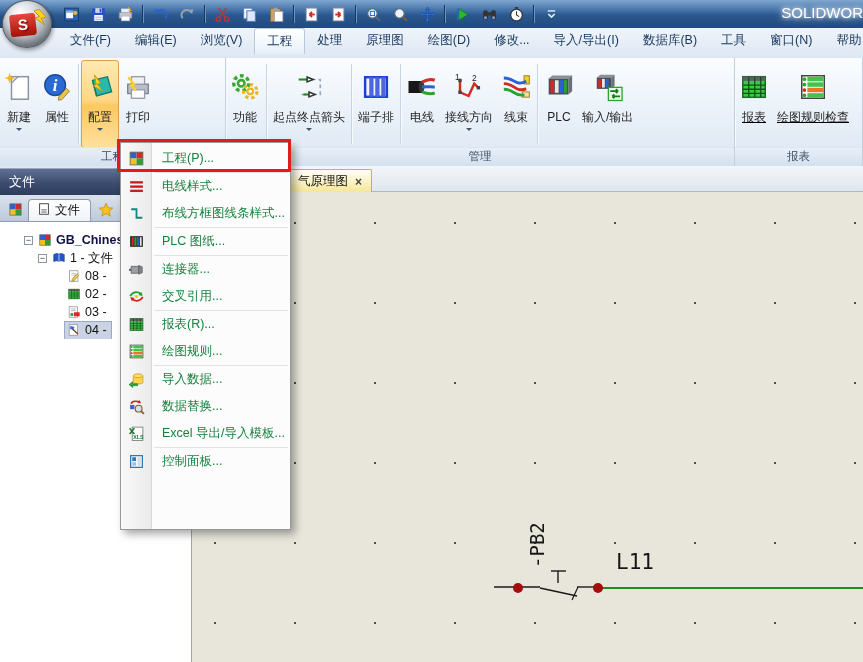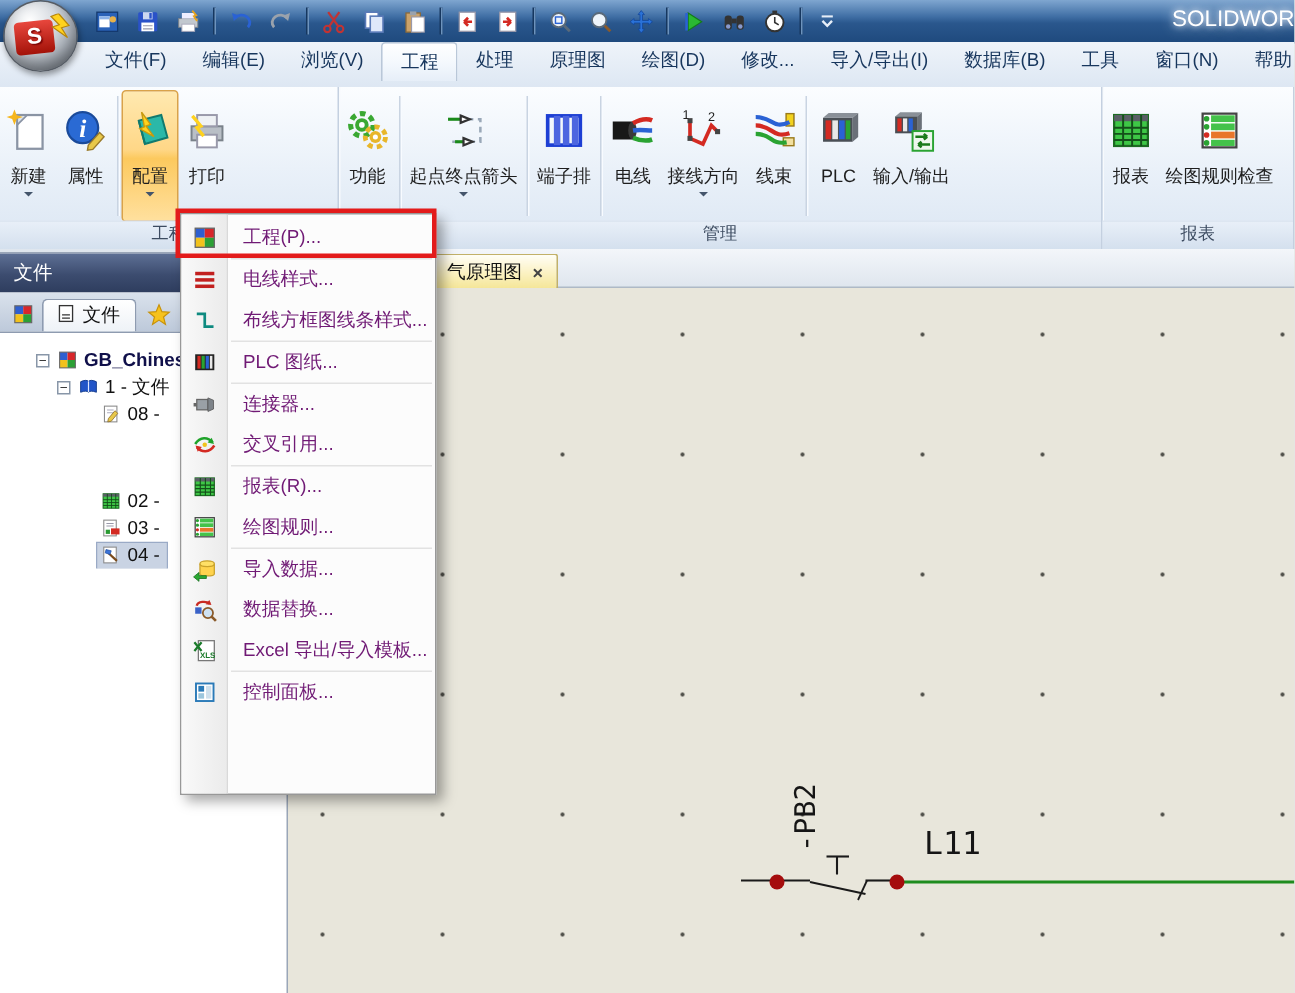--- a/index.html
+++ b/index.html
@@ -79,21 +79,21 @@
     font-family:"DejaVu Sans Mono",monospace;transform:rotate(-90deg);transform-origin:left bottom;white-space:nowrap;}
   #l11-label{position:absolute;left:424px;top:358px;font-size:21px;color:#151515;
     font-family:"DejaVu Sans Mono",monospace;}
   
   #menu{position:absolute;left:120px;top:142px;width:171px;height:388px;z-index:100;box-sizing:border-box;
     background:#fcfcfc;border:1px solid #989898;box-shadow:4px 4px 8px rgba(0,0,0,.35);padding:2px 0;}
   #menu-strip{position:absolute;left:0;top:0;bottom:0;width:30px;
     background:linear-gradient(90deg,#f9f9f9,#ebebeb);border-right:1px solid #d9d9d9;}
   .mitem{position:relative;display:flex;align-items:center;height:27px;}
   .micon{width:30px;display:flex;justify-content:center;flex:none;}
-  .mlabel{padding-left:11px;font-size:12.5px;color:#701a75;white-space:nowrap;}
+  .mlabel{padding-left:11px;font-size:12.5px;color:#15803d;white-space:nowrap;}
   .msep{height:1px;background:#e2e2e2;margin-left:33px;margin-right:2px;}
   #redbox{position:absolute;left:117px;top:139px;width:174px;height:33px;box-sizing:border-box;
     border:3px solid #e31b1b;z-index:120;pointer-events:none;}
 </style>
 </head>
 <body>
 
 <div id="titlebar">
   <div id="qat">
       <span class="qat-btn">
@@ -431,21 +431,21 @@
                 <path d="M9.2 10.2 H13.4 M13.4 10.2 L12.2 9.2 M13.4 10.2 L12.2 11.2" stroke="#1a7a1a" stroke-width="0.9" fill="none"></path>
                 <path d="M14.4 13 H10.2 M10.2 13 L11.4 12 M10.2 13 L11.4 14" stroke="#1a7a1a" stroke-width="0.9" fill="none"></path>
               </svg>
             </span>
           </span>
           <span class="rlabel">输入/输出</span>
         </div>
       </div>
       <div class="rglabel">管理</div>
     </div>
-    <div class="rgroup" style="left: 735px; width: 128px;">
+    <div class="rgroup" style="left: 735px; width: 128px; text-decoration: underline;">
       <div class="rbtns">
         <div class="rbtn">
           <span class="ricon">
             <span class="icon-box" style="display: flex;">
               <svg width="30" height="30" viewBox="0 0 16 16">
                 <rect x="2" y="2.5" width="12" height="11" fill="#3ec746" stroke="#1c6b22" stroke-width="0.8"></rect>
                 <rect x="2" y="2.5" width="12" height="2.2" fill="#5a5f66"></rect>
                 <path d="M2 7 H14 M2 9.2 H14 M2 11.4 H14 M5.2 2.5 V13.5 M8.4 2.5 V13.5 M11.6 2.5 V13.5" stroke="#14501a" stroke-width="0.7" fill="none"></path>
               </svg>
             </span>
@@ -558,21 +558,21 @@
           <span class="ticon">
             <svg width="14" height="14" viewBox="0 0 16 16">
               <rect x="3" y="2" width="9.5" height="12" fill="#fff" stroke="#888" stroke-width="0.8"></rect>
               <path d="M5 5 H10 M5 7 H10" stroke="#aab" stroke-width="0.8"></path>
               <path d="M6 11.5 L11 5.5 L13.2 7.5 L8.2 13.5 L5.5 14 Z" fill="#e8c84a" stroke="#8a6a2a" stroke-width="0.6"></path>
             </svg>
           </span>
           <span class="tlabel">08 -</span>
         </span>
       </div>
-      <div class="trow" style="padding-left: 28px; margin-top: 40px;">
+      <div class="trow" style="padding-left: 28px;">
         <span style="width: 13px; flex: 0 0 auto;"></span>
         <span class="tsel">
           <span class="ticon">
             <svg width="14" height="14" viewBox="0 0 16 16">
               <rect x="2" y="2.5" width="12" height="11" fill="#3ec746" stroke="#1c6b22" stroke-width="0.8"></rect>
               <rect x="2" y="2.5" width="12" height="2.2" fill="#5a5f66"></rect>
               <path d="M2 7 H14 M2 9.2 H14 M2 11.4 H14 M5.2 2.5 V13.5 M8.4 2.5 V13.5 M11.6 2.5 V13.5" stroke="#14501a" stroke-width="0.7" fill="none"></path>
             </svg>
           </span>
           <span class="tlabel">02 -</span>

